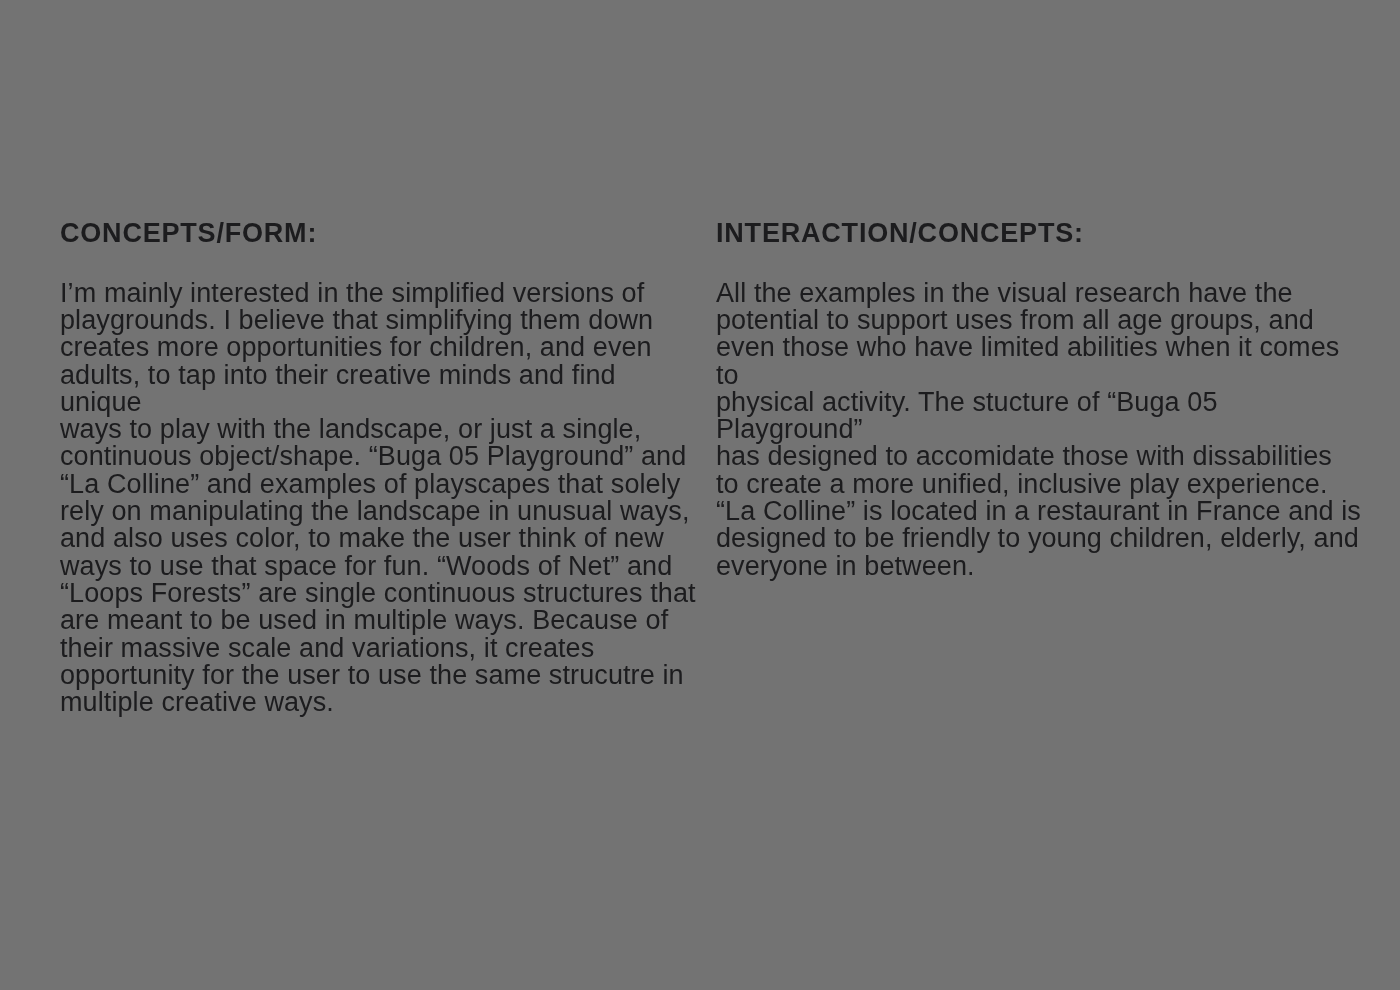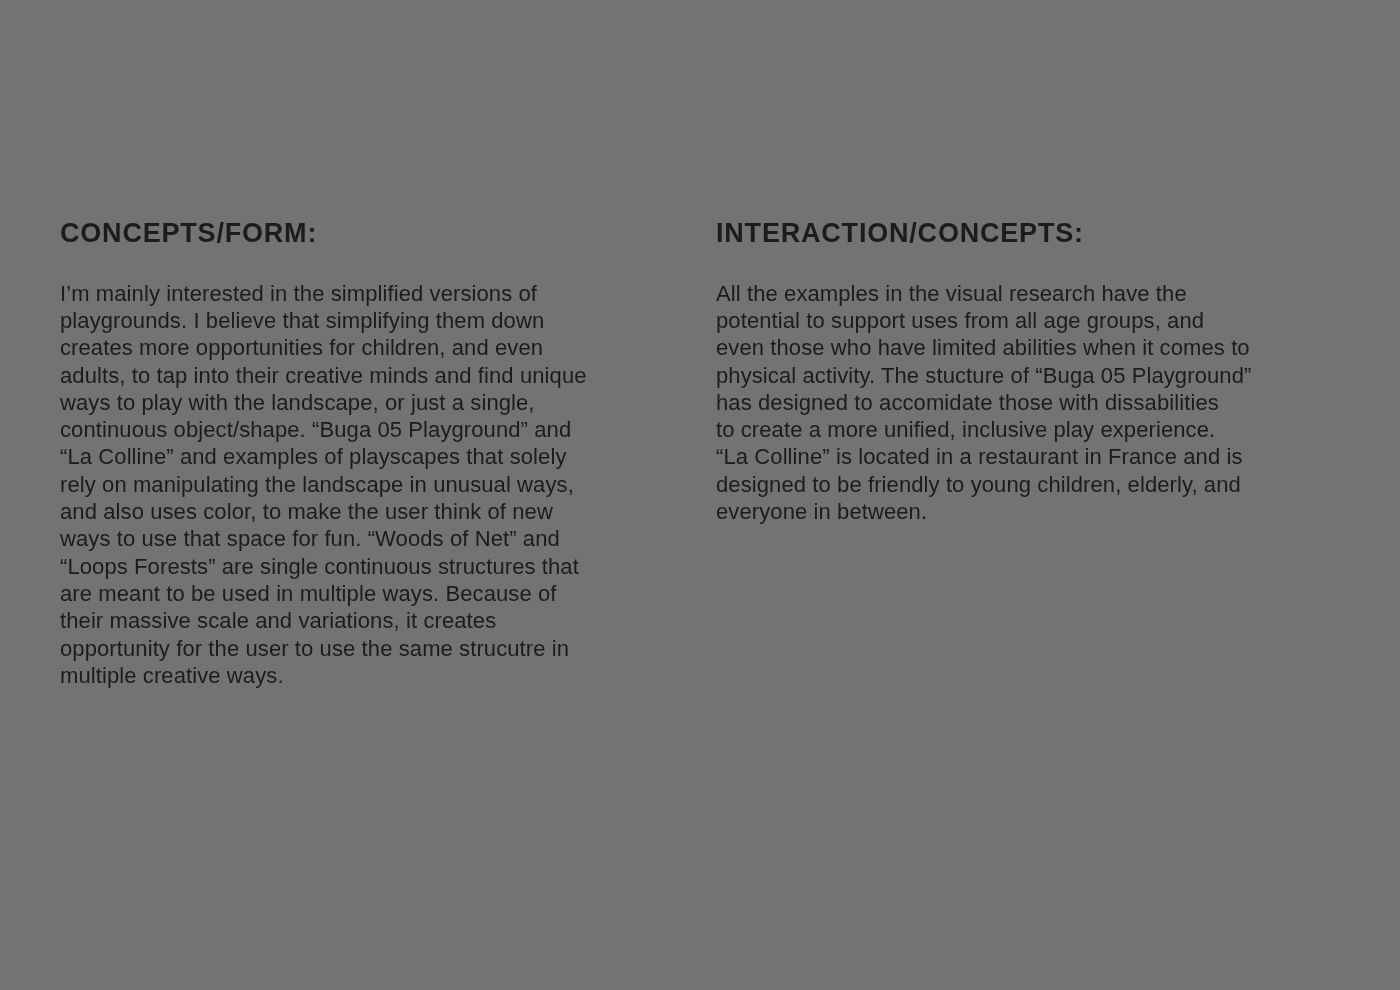--- a/index.html
+++ b/index.html
@@ -25,21 +25,21 @@
   .column-right { left: 716px; width: 650px; }
   .section-heading {
     font-size: 27px;
     font-weight: 700;
     letter-spacing: 0.8px;
     color: #1c1c1e;
     line-height: 1.1;
   }
   .section-body {
     margin-top: 31px;
-    font-size: 22px;
+    font-size: 27px;
     line-height: 27.3px;
     color: #1c1c1e;
     white-space: pre-line;
     letter-spacing: 0.1px;
   }
 </style>
 </head>
 <body>
 
 <div class="page">

